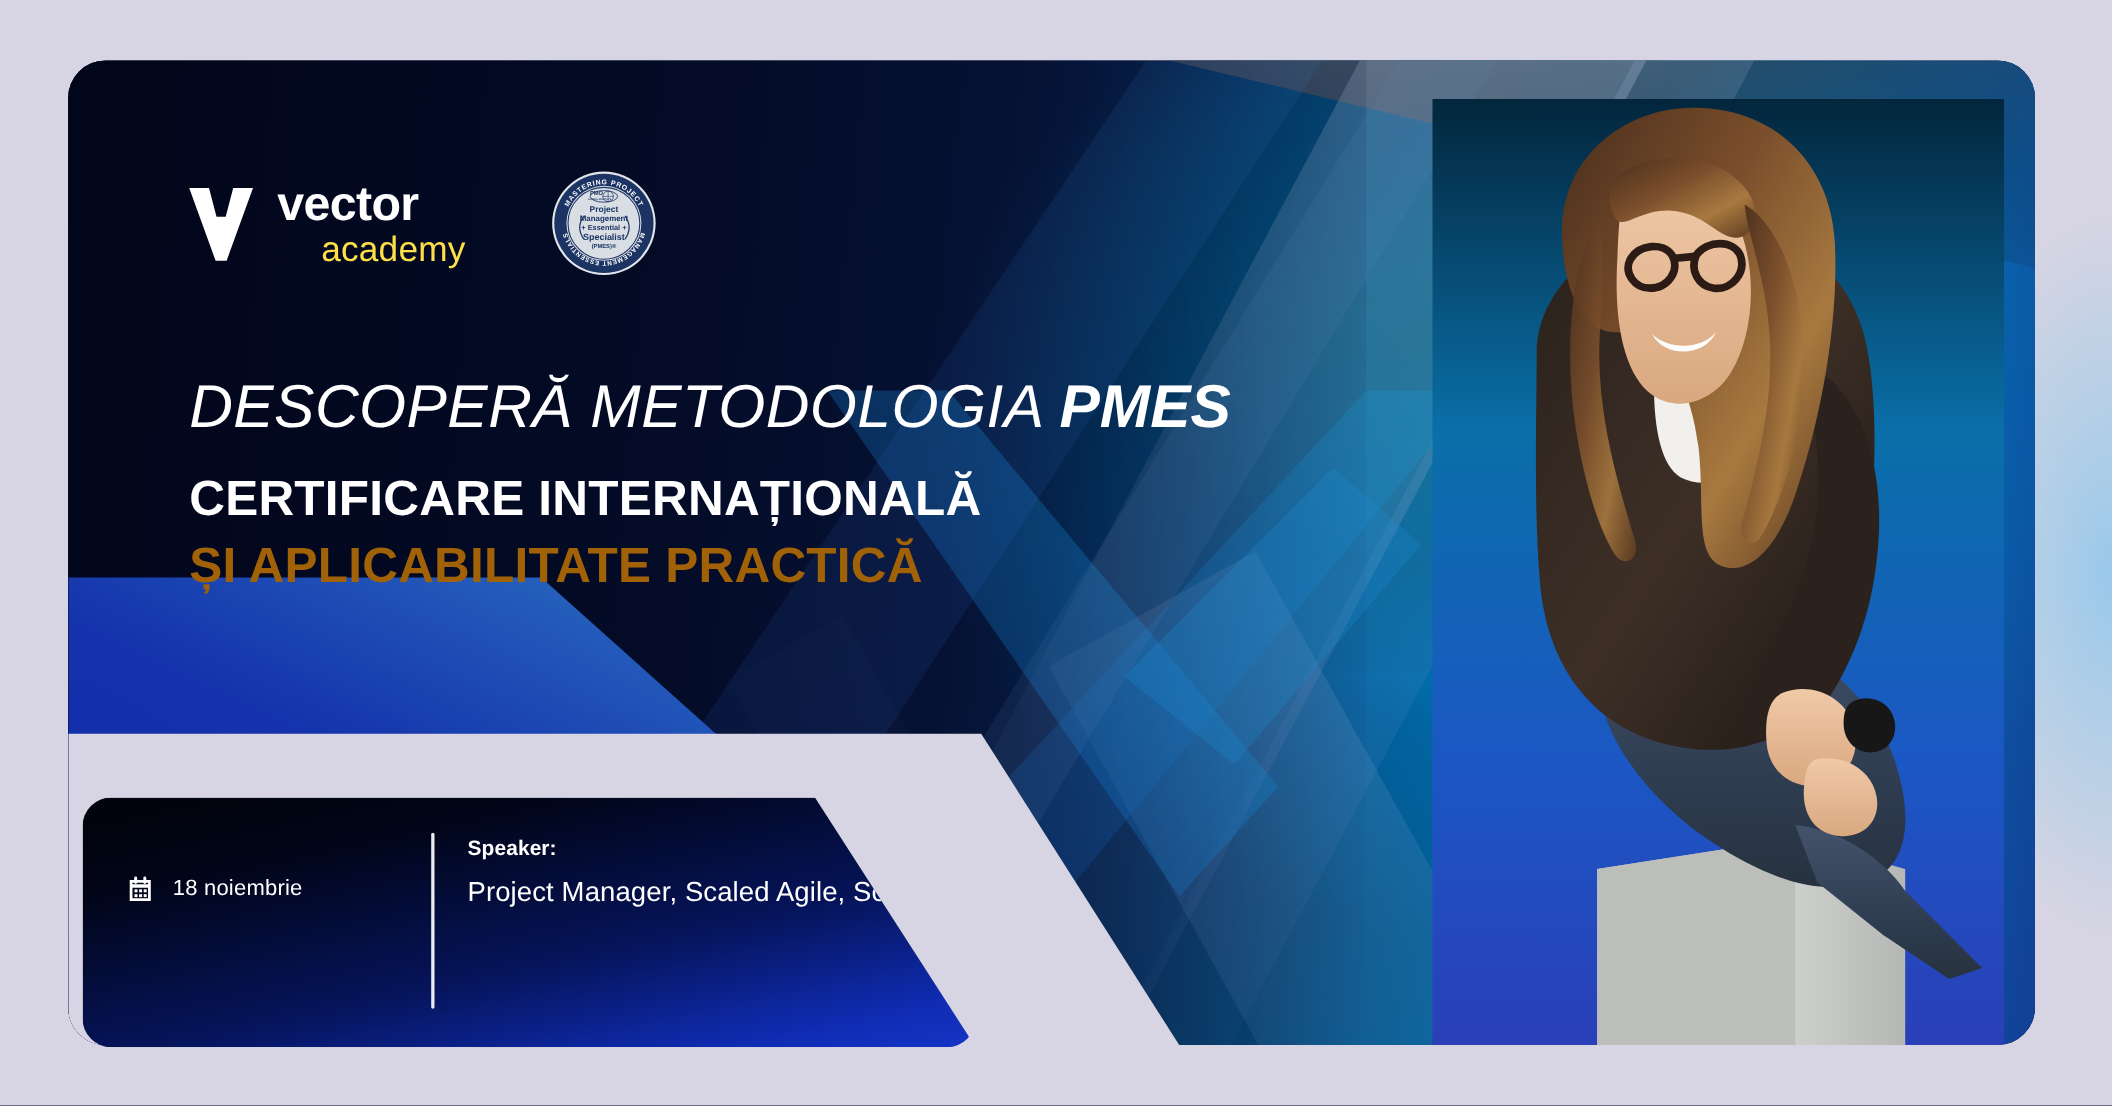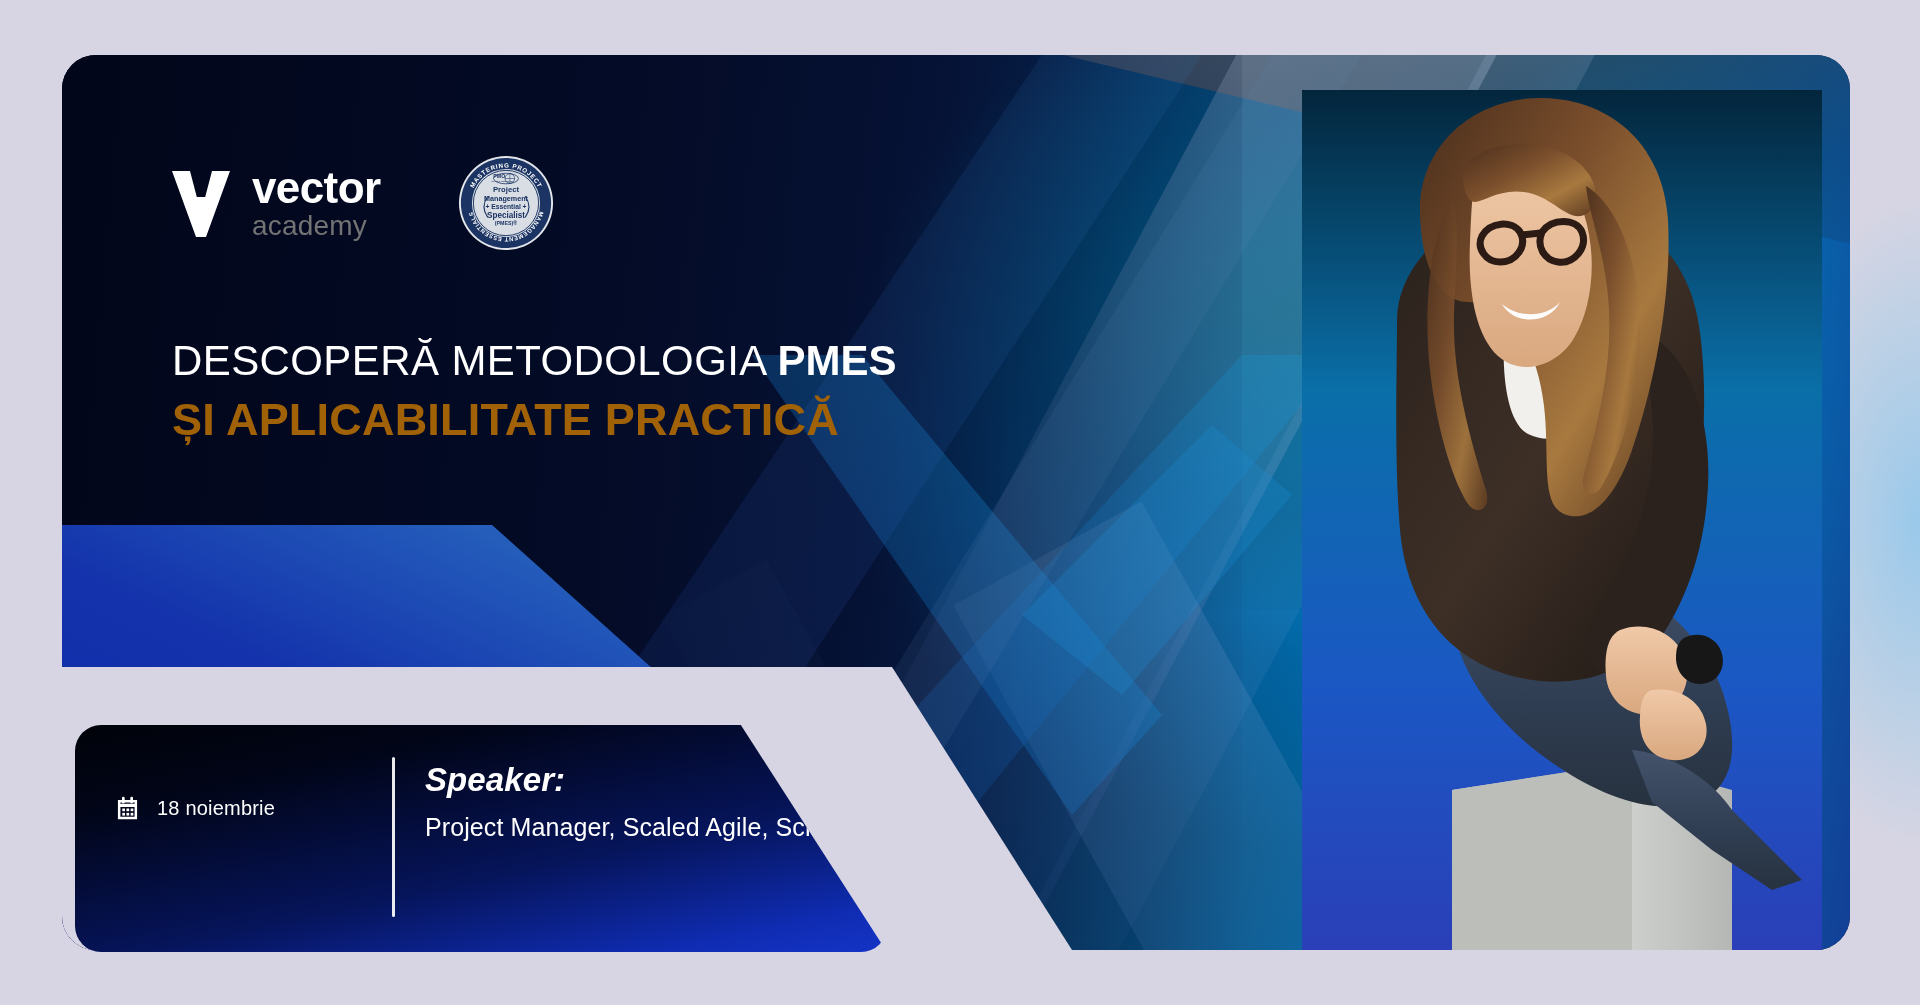--- a/index.html
+++ b/index.html
@@ -80,33 +80,34 @@
     position:absolute; left:108px; top:100px;
     display:flex; align-items:center; gap:78px;
   }
   .brand{ display:flex; align-items:center; gap:20px; }
   .brand-mark{ width:62px; height:72px; }
   .brand-txt{ line-height:1; }
   .brand-txt .b1{
     display:block; color:#fff; font-size:44px; font-weight:700; letter-spacing:-.6px;
   }
   .brand-txt .b2{
-    display:block; color:#737373; font-size:28px; font-weight:400; letter-spacing:.2px; margin-top:2px;
+    display:block; color:#fde047; font-size:32px; font-weight:400; letter-spacing:.2px; margin-top:2px;margin-left:40px;
   }
 
   
   .badge{ width:96px; height:96px; position:relative; }
 
   
   .head{
     position:absolute; left:110px; top:282px; width:960px;
   }
   .h-line1{
-    color:#fff; font-size:42px; font-weight:400; letter-spacing:.4px;
+    color:#fff; font-size:55px; font-weight:400; letter-spacing:.4px;
     white-space:nowrap;
+    font-style:italic;
   }
   .h-line1 b{ font-weight:700; letter-spacing:0; }
   .h-line2{
     color:#fff; font-size:45px; font-weight:700; letter-spacing:.2px;
     margin-top:26px; white-space:nowrap;
   }
   .h-line3{
     color:#a16207; font-size:45px; font-weight:700; letter-spacing:.2px;
     margin-top:9px; white-space:nowrap;
   }
@@ -127,21 +128,21 @@
   }
   .when-row + .when-row{ margin-top:11px; }
   .when-ico{ width:25px; height:25px; flex:0 0 25px; }
   .when-txt{ font-size:20px; font-weight:400; letter-spacing:.2px; }
 
   .vrule{
     position:absolute; left:317px; top:32px; width:3px; height:160px;
     background:#fff; opacity:.92; border-radius:2px;
   }
   .who{ position:absolute; left:350px; top:36px; color:#fff; }
-  .who-label{ font-size:33px; font-weight:700; letter-spacing:.1px;font-style:italic; }
+  .who-label{ font-size:19px; font-weight:700; letter-spacing:.1px; }
   .who-name{ font-size:45px; font-weight:700; letter-spacing:.3px; margin-top:11px; }
   .who-role{ font-size:25px; font-weight:400; letter-spacing:.1px; margin-top:14px; white-space:nowrap; }
 </style>
 </head>
 <body>
 
 <div class="page-glow"></div>
 
 <div class="hero">
 
@@ -302,20 +303,21 @@
         <text x="100" y="131" font-size="17" font-weight="bold" fill="#1b3463" text-anchor="middle" font-family="Liberation Sans, sans-serif">Specialist</text>
         <text x="100" y="146" font-size="11" font-weight="bold" fill="#1b3463" text-anchor="middle" font-family="Liberation Sans, sans-serif">(PMES)®</text>
         <path d="M62,86 C52,100 52,116 62,130" fill="none" stroke="#1b3463" stroke-width="2.4"></path>
         <path d="M140,86 C150,100 150,116 140,130" fill="none" stroke="#1b3463" stroke-width="2.4"></path>
       </svg>
     </div>
   </div>
 
   <div class="head">
     <div class="h-line1"><span>DESCOPERĂ METODOLOGIA </span><b>PMES</b></div>
+    <div class="h-line2">CERTIFICARE INTERNAȚIONALĂ</div>
     <div class="h-line3">ȘI APLICABILITATE PRACTICĂ</div>
   </div>
 </div>
 
 <div class="info">
   <div class="info-inner">
 
     <div class="when">
       <div class="when-row">
         <svg class="when-ico" viewBox="0 0 24 24">

